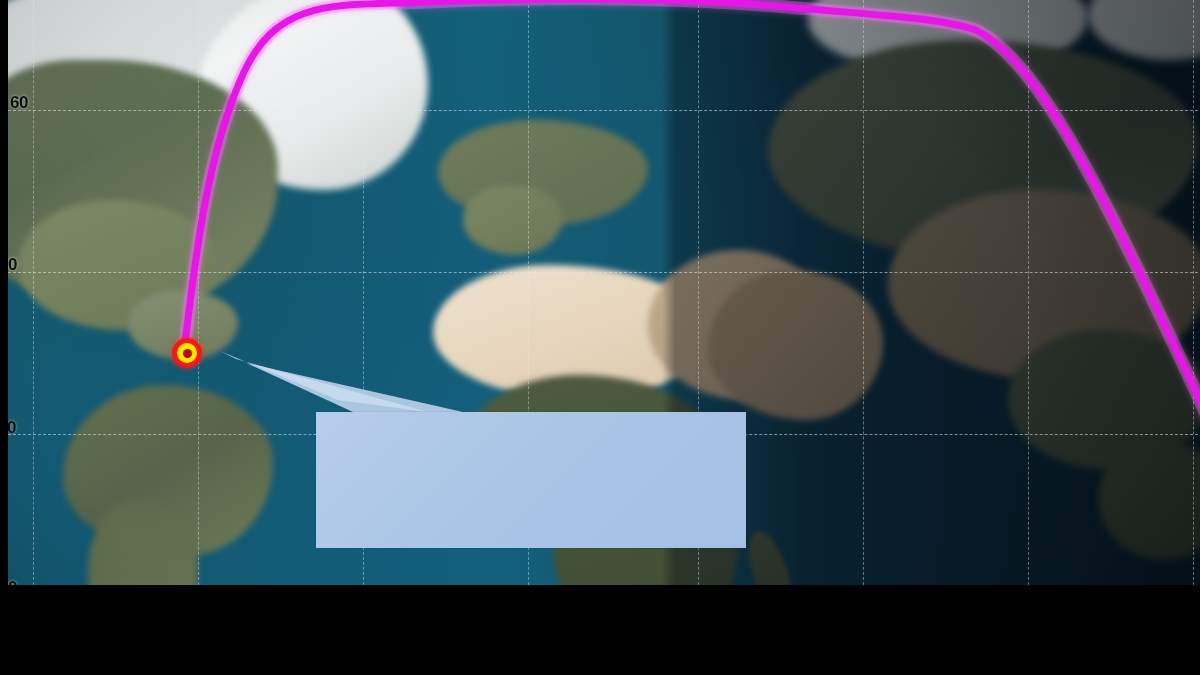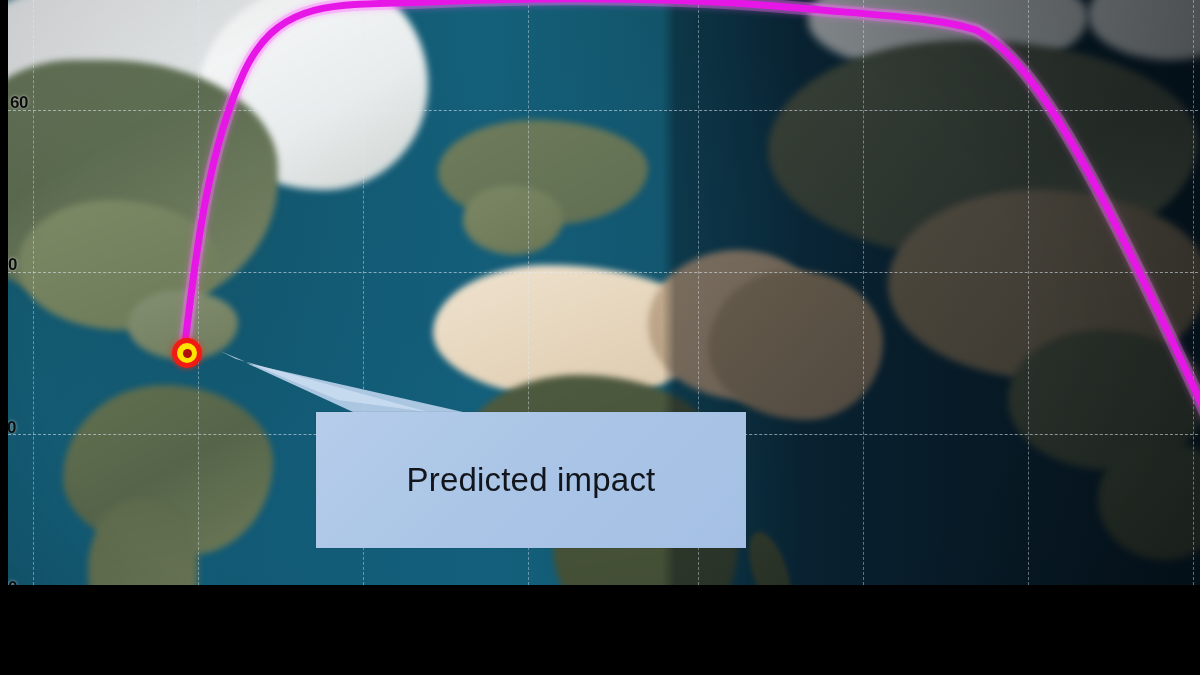--- a/index.html
+++ b/index.html
@@ -168,16 +168,15 @@
     <polygon points="212,351 330,400 420,412 228,359" fill="#cfe0f3" opacity=".75"></polygon>
   </svg>
 
   <div id="impact-marker">
     <div class="ring-outer"></div>
     <div class="ring-mid"></div>
     <div class="ring-core"></div>
   </div>
 
   <div id="callout-box">
-    <div class="line">Predicted impact</div>
   </div>
 
 </div>
 
 </body></html>

